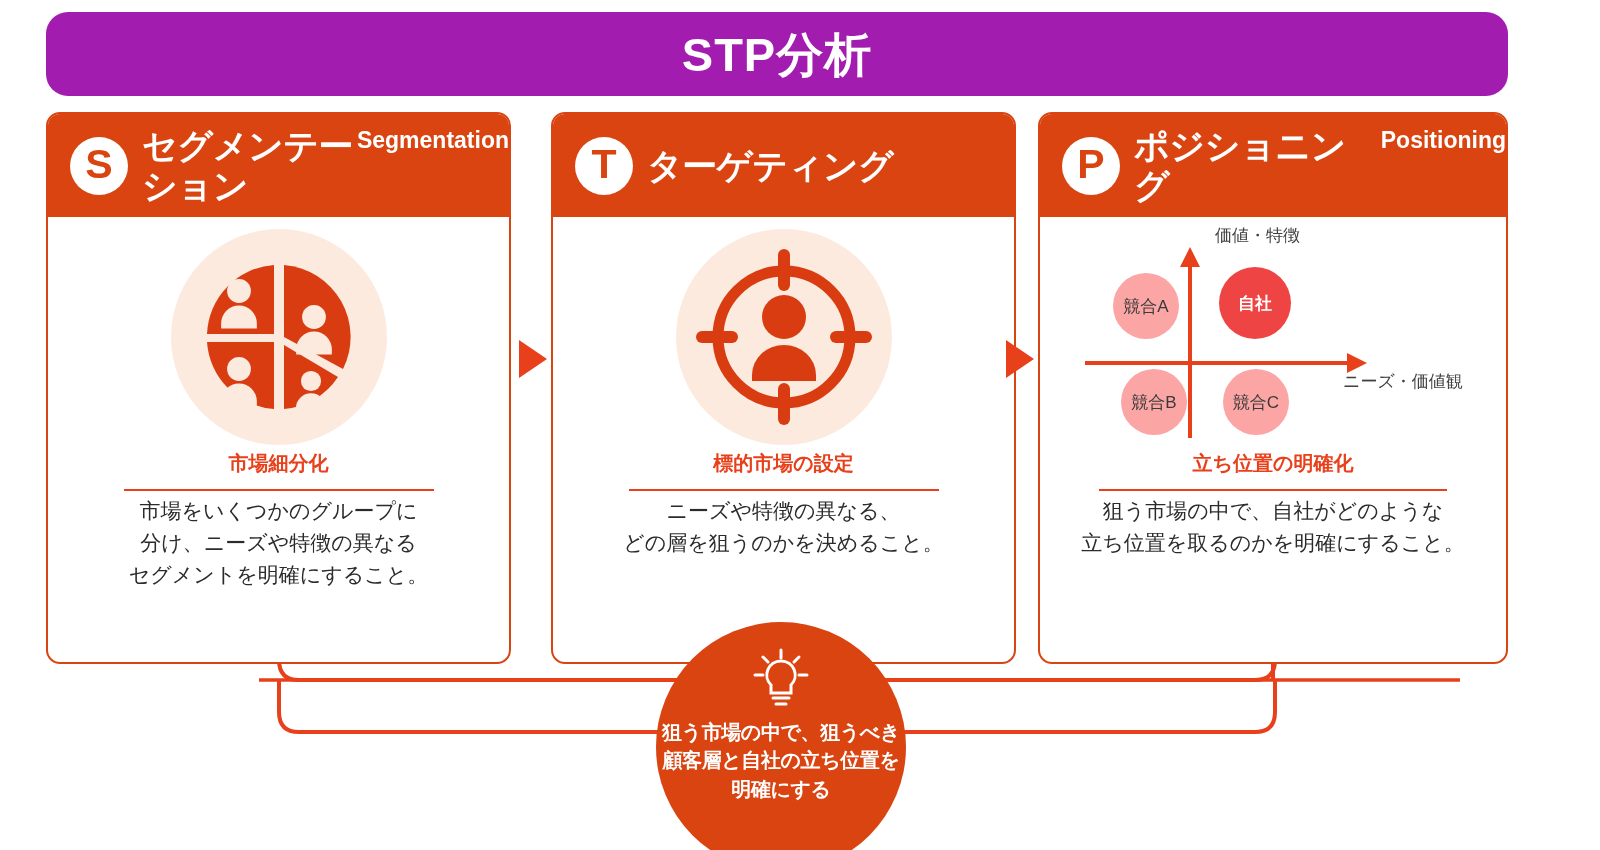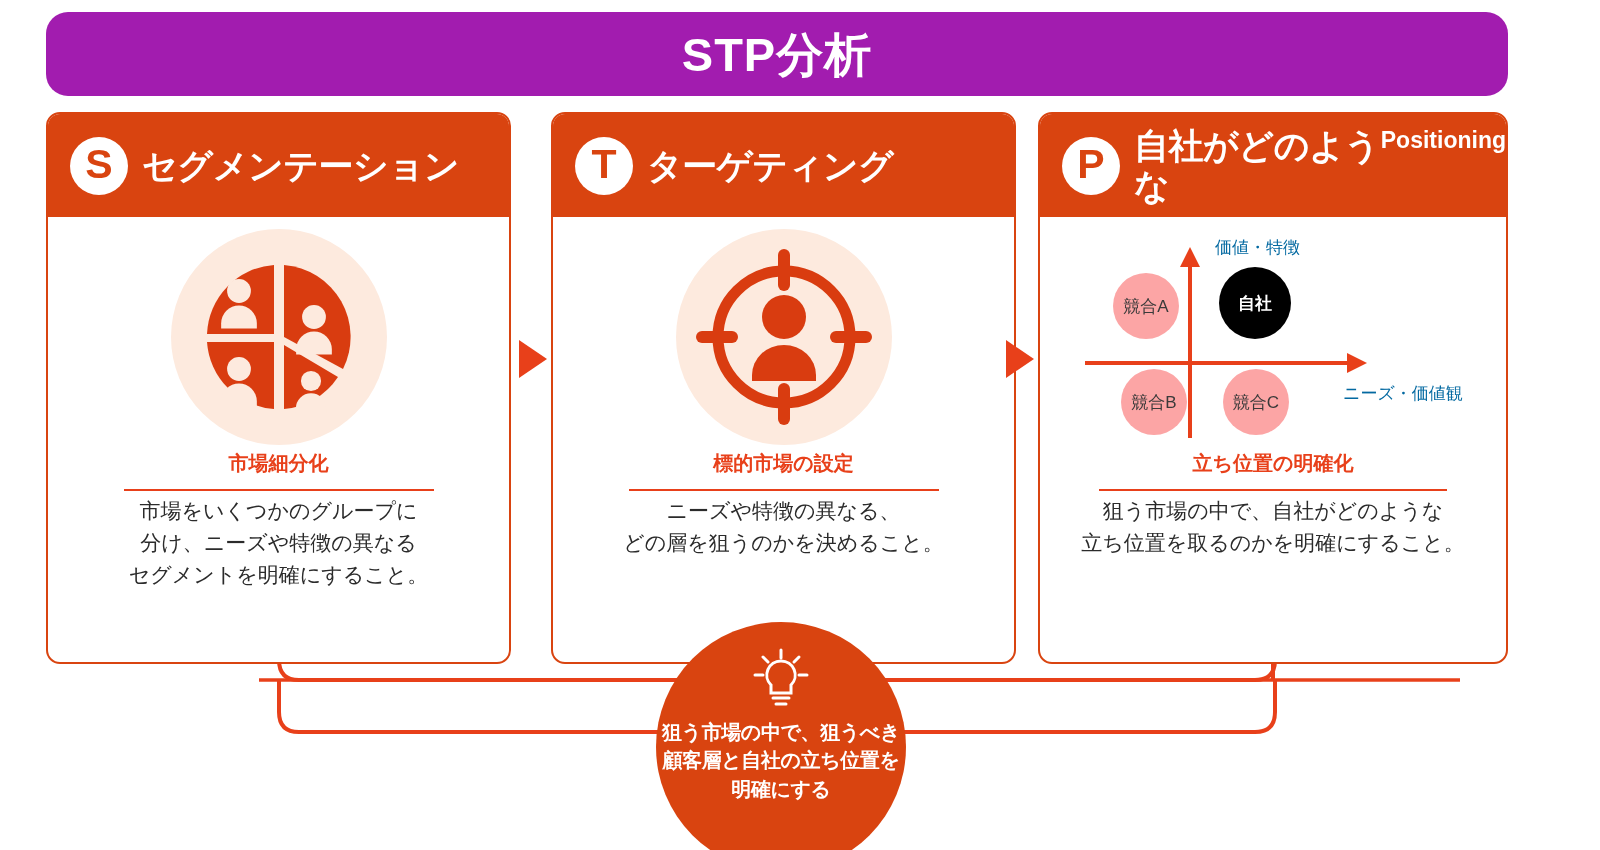--- a/index.html
+++ b/index.html
@@ -179,39 +179,38 @@
     line-height: 1.42;
     text-align: center;
     white-space: pre-line;
     letter-spacing: -0.4px;
   }
 
   
   .posmap { position: relative; width: 420px; height: 228px; }
   .pm-label {
     position: absolute;
-    color: #0369a1;
+    color: #404040;
     font-size: 17px;
     line-height: 1;
     white-space: nowrap;
-    margin-top: 12px;
   }
   .pm-y-label { left: 152px; top: 4px; }
   .pm-x-label { left: 280px; top: 150px; }
   .bubble {
     position: absolute;
     border-radius: 50%;
     display: flex;
     align-items: center;
     justify-content: center;
     font-size: 17px;
     line-height: 1;
   }
   .bubble-comp { background: #fca5a5; color: #3a3a3a; width: 66px; height: 66px; }
-  .bubble-own { background: #000000; color: #ffffff; font-weight: bold; width: 72px; height: 72px; }
+  .bubble-own { background: #ef4444; color: #ffffff; font-weight: bold; width: 72px; height: 72px; }
   #bubble-a { left: 50px; top: 50px; }
   #bubble-own { left: 156px; top: 44px; }
   #bubble-b { left: 58px; top: 146px; }
   #bubble-c { left: 160px; top: 146px; }
 </style>
 </head>
 <body>
 
 <div id="root">
 
@@ -232,20 +231,21 @@
 
       <path d="M 279 680 Q 279 680 279 712 Q 279 732 299 732 L 1255 732 Q 1275 732 1275 712 L 1275 680"></path>
     </g>
   </svg>
 
   <div class="card" id="card-0">
     <div class="card-header">
       <div class="badge-letter">S</div>
       <div class="header-titles">
         <div class="header-ja">セグメンテーション</div>
+        <div class="header-en">Segmentation</div>
       </div>
     </div>
     <div class="card-body">
       <div class="illus">
         <svg width="216" height="216" viewBox="0 0 216 216">
           <circle cx="108" cy="108" r="108" fill="#fdeade"></circle>
           <g>
 
             <path d="M 103 36 A 72 72 0 0 0 36 105 L 103 105 Z" fill="#d93c10"></path>
 
@@ -316,21 +316,21 @@
 どの層を狙うのかを決めること。</div>
     </div>
   </div>
 
   <div class="step-arrow" id="arrow-1"></div>
 
   <div class="card" id="card-2">
     <div class="card-header">
       <div class="badge-letter">P</div>
       <div class="header-titles">
-        <div class="header-ja">自社がどのような</div>
+        <div class="header-ja">ポジショニング</div>
         <div class="header-en">Positioning</div>
       </div>
     </div>
     <div class="card-body">
       <div class="illus">
         <div class="posmap">
           <svg width="420" height="228" viewBox="0 0 420 228" style="position:absolute;left:0;top:0;">
             <defs>
               <marker id="arrowhead" markerWidth="5" markerHeight="5" refX="1.5" refY="2.5" orient="auto">
                 <polygon points="0 0, 5 2.5, 0 5" fill="#e8401a"></polygon>

